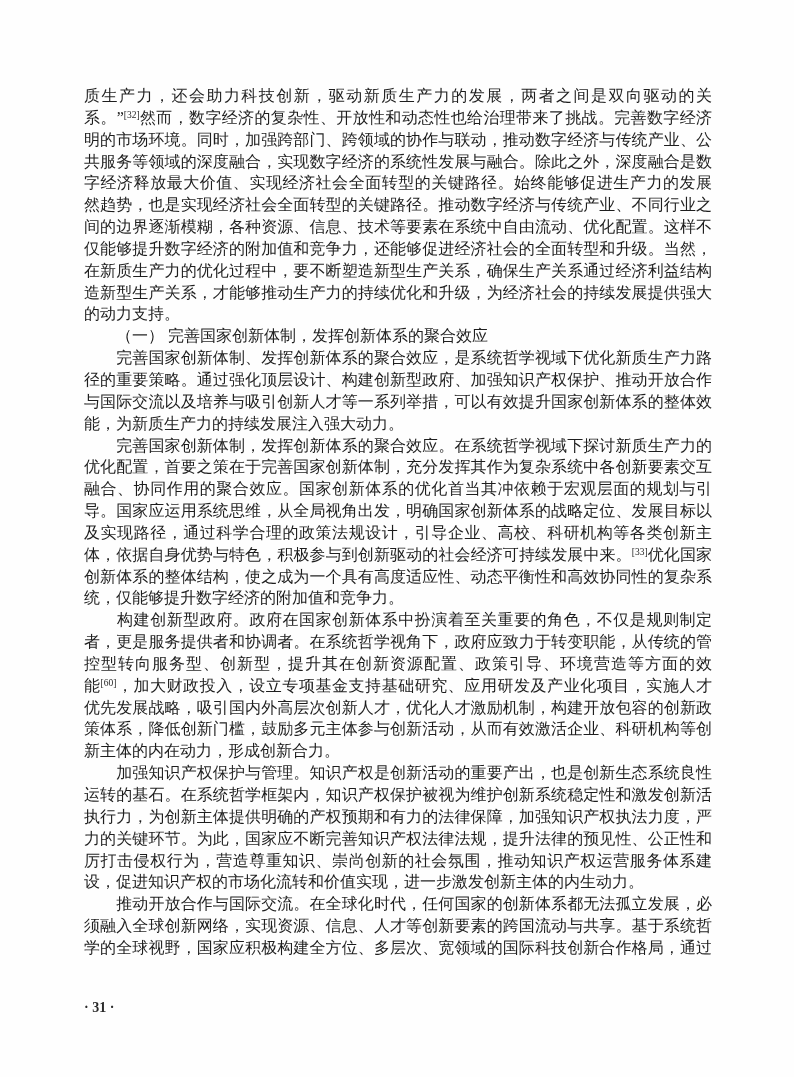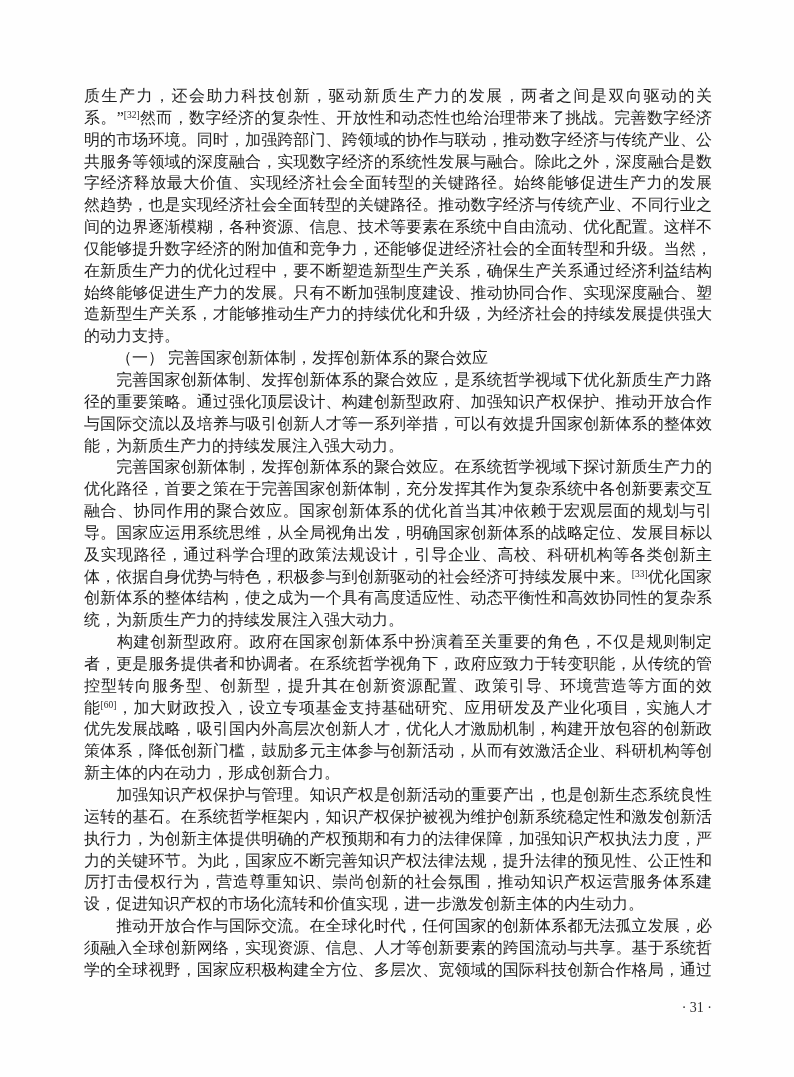--- a/index.html
+++ b/index.html
@@ -37,55 +37,55 @@
   sup {
     font-size: 9.5px;
     line-height: 0;
     vertical-align: 5px;
   }
   .page-num {
     position: absolute;
     left: 84px;
     top: 1000px;
     width: 628px;
-    text-align: right;
+    text-align: left;
     font-size: 14px;
     color: #2a2a2a;
+    font-weight: bold;
   }
 </style>
 </head>
 <body>
 
 <div class="page">
   <div class="text-block">
       <div class="ln">质生产力，还会助力科技创新，驱动新质生产力的发展，两者之间是双向驱动的关</div>
       <div class="ln">系。”<sup>[32]</sup>然而，数字经济的复杂性、开放性和动态性也给治理带来了挑战。完善数字经济</div>
       <div class="ln">明的市场环境。同时，加强跨部门、跨领域的协作与联动，推动数字经济与传统产业、公</div>
       <div class="ln">共服务等领域的深度融合，实现数字经济的系统性发展与融合。除此之外，深度融合是数</div>
       <div class="ln">字经济释放最大价值、实现经济社会全面转型的关键路径。始终能够促进生产力的发展</div>
       <div class="ln">然趋势，也是实现经济社会全面转型的关键路径。推动数字经济与传统产业、不同行业之</div>
       <div class="ln">间的边界逐渐模糊，各种资源、信息、技术等要素在系统中自由流动、优化配置。这样不</div>
       <div class="ln">仅能够提升数字经济的附加值和竞争力，还能够促进经济社会的全面转型和升级。当然，</div>
       <div class="ln">在新质生产力的优化过程中，要不断塑造新型生产关系，确保生产关系通过经济利益结构</div>
-      <div class="ln">始终能够促进生产力的发展。只有不断加强制度建设、推动协同合作、实现深度融合、塑</div>
       <div class="ln">造新型生产关系，才能够推动生产力的持续优化和升级，为经济社会的持续发展提供强大</div>
       <div class="ln end">的动力支持。</div>
       <div class="ln head">　　（一） 完善国家创新体制，发挥创新体系的聚合效应</div>
       <div class="ln">　　完善国家创新体制、发挥创新体系的聚合效应，是系统哲学视域下优化新质生产力路</div>
       <div class="ln">径的重要策略。通过强化顶层设计、构建创新型政府、加强知识产权保护、推动开放合作</div>
       <div class="ln">与国际交流以及培养与吸引创新人才等一系列举措，可以有效提升国家创新体系的整体效</div>
       <div class="ln end">能，为新质生产力的持续发展注入强大动力。</div>
       <div class="ln">　　完善国家创新体制，发挥创新体系的聚合效应。在系统哲学视域下探讨新质生产力的</div>
-      <div class="ln">优化路径，首要之策在于完善国家创新体制，充分发挥其作为复杂系统中各创新要素交互</div>
+      <div class="ln">优化配置，首要之策在于完善国家创新体制，充分发挥其作为复杂系统中各创新要素交互</div>
       <div class="ln">融合、协同作用的聚合效应。国家创新体系的优化首当其冲依赖于宏观层面的规划与引</div>
       <div class="ln">导。国家应运用系统思维，从全局视角出发，明确国家创新体系的战略定位、发展目标以</div>
       <div class="ln">及实现路径，通过科学合理的政策法规设计，引导企业、高校、科研机构等各类创新主</div>
       <div class="ln">体，依据自身优势与特色，积极参与到创新驱动的社会经济可持续发展中来。<sup>[33]</sup>优化国家</div>
       <div class="ln">创新体系的整体结构，使之成为一个具有高度适应性、动态平衡性和高效协同性的复杂系</div>
-      <div class="ln end">统，为新质生产力的持续发展注入强大动力。</div>
+      <div class="ln end">统，仅能够提升数字经济的附加值和竞争力。</div>
       <div class="ln">　　构建创新型政府。政府在国家创新体系中扮演着至关重要的角色，不仅是规则制定</div>
       <div class="ln">者，更是服务提供者和协调者。在系统哲学视角下，政府应致力于转变职能，从传统的管</div>
       <div class="ln">控型转向服务型、创新型，提升其在创新资源配置、政策引导、环境营造等方面的效</div>
       <div class="ln">能<sup>[60]</sup>，加大财政投入，设立专项基金支持基础研究、应用研发及产业化项目，实施人才</div>
       <div class="ln">优先发展战略，吸引国内外高层次创新人才，优化人才激励机制，构建开放包容的创新政</div>
       <div class="ln">策体系，降低创新门槛，鼓励多元主体参与创新活动，从而有效激活企业、科研机构等创</div>
       <div class="ln end">新主体的内在动力，形成创新合力。</div>
       <div class="ln">　　加强知识产权保护与管理。知识产权是创新活动的重要产出，也是创新生态系统良性</div>
       <div class="ln">运转的基石。在系统哲学框架内，知识产权保护被视为维护创新系统稳定性和激发创新活</div>
       <div class="ln">执行力，为创新主体提供明确的产权预期和有力的法律保障，加强知识产权执法力度，严</div>

